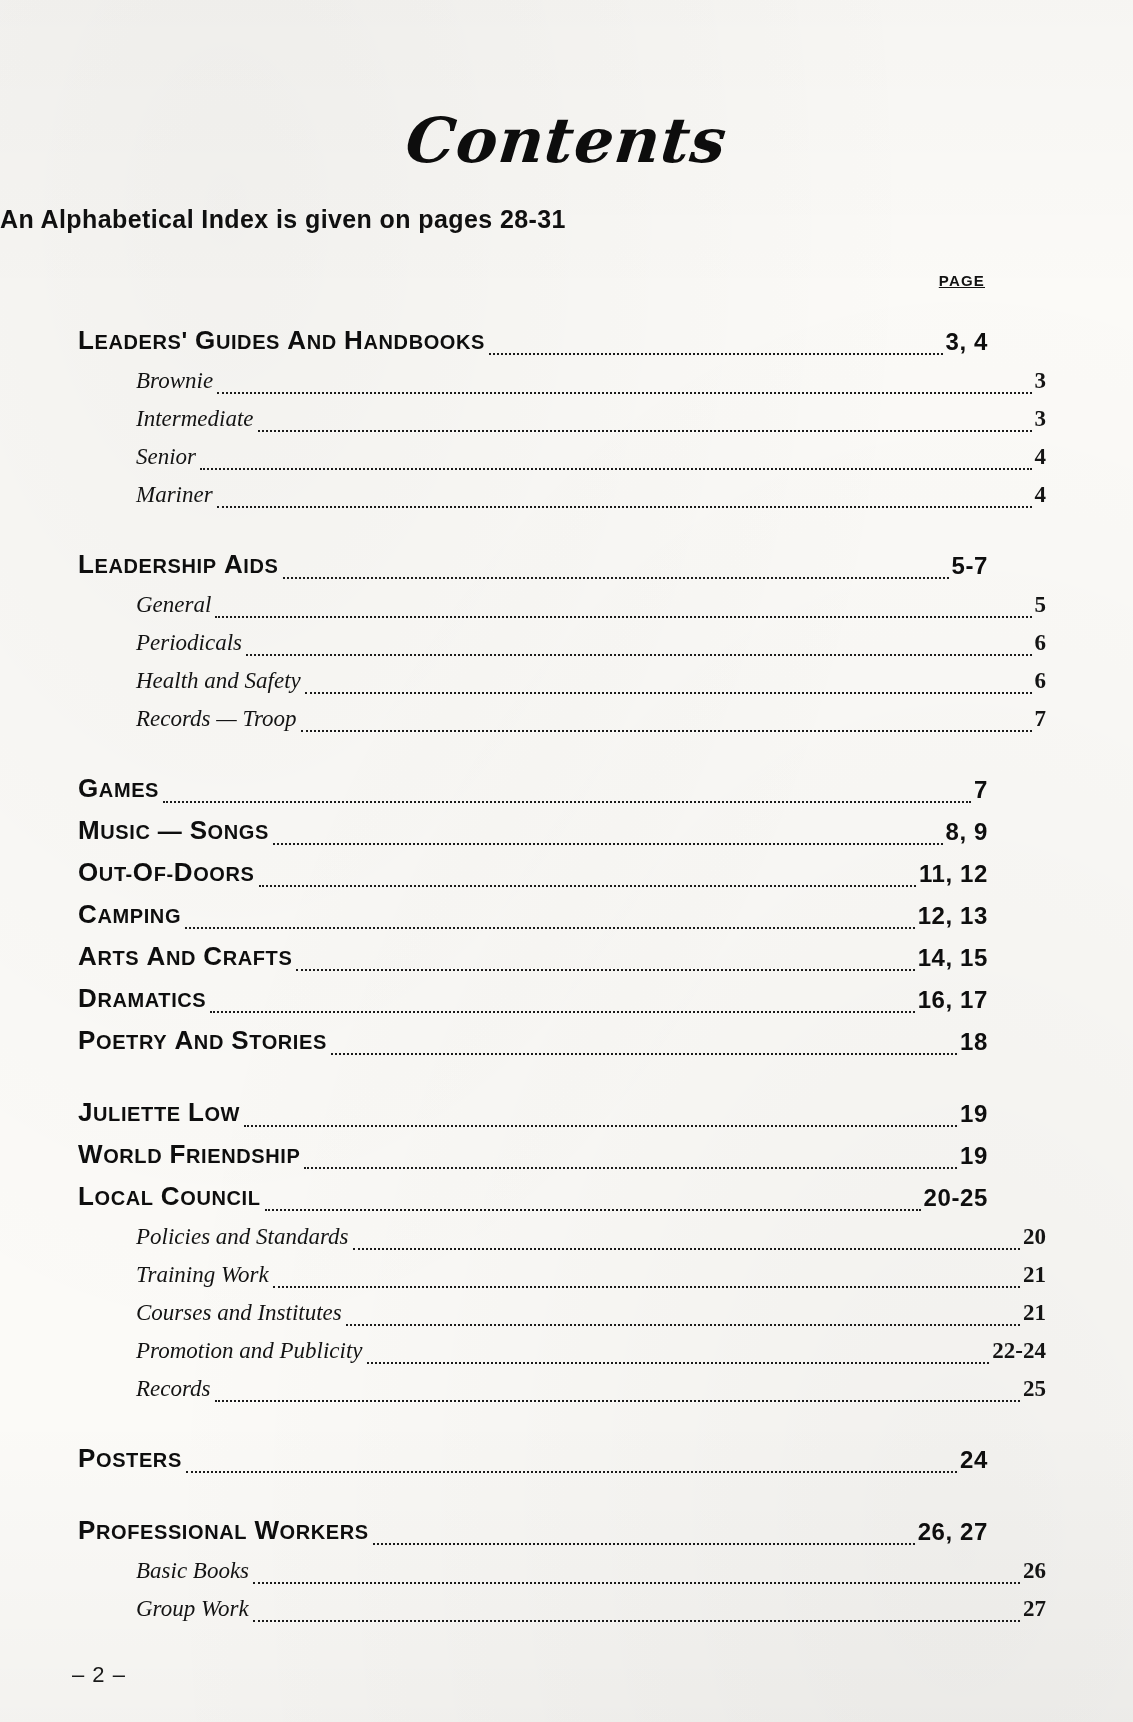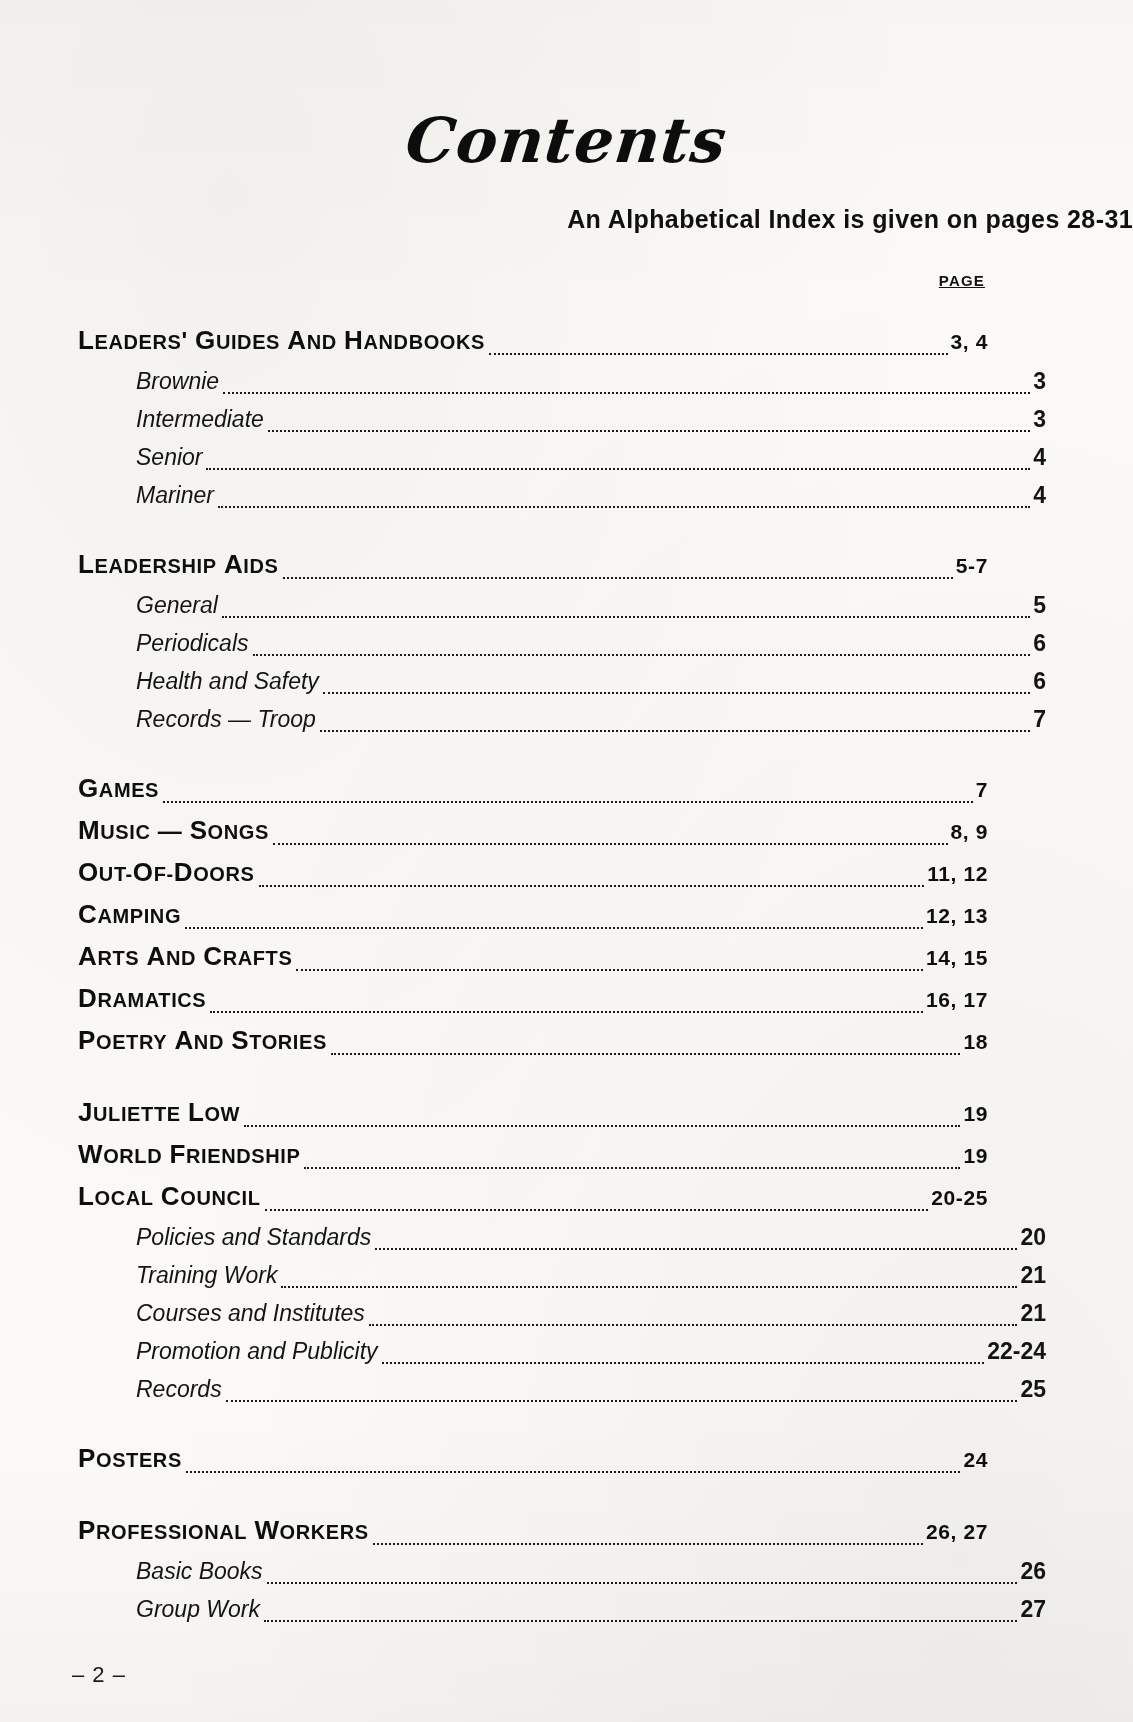--- a/index.html
+++ b/index.html
@@ -45,21 +45,21 @@
     letter-spacing: 1px;
     color: #0d0d0d;
     transform: skewX(-6deg);
   }
 
   .subtitle {
     position: absolute;
     top: 205px;
     left: 0;
     width: 100%;
-    text-align: right;
+    text-align: left;
     font-family: "Liberation Sans", sans-serif;
     font-weight: 700;
     font-size: 25px;
     letter-spacing: 0.4px;
     color: #101010;
   }
 
   .page-head {
     position: absolute;
     top: 272px;
@@ -109,25 +109,25 @@
   .row.major {
     font-family: "Liberation Sans", sans-serif;
     font-weight: 700;
     font-size: 24px;
     letter-spacing: 0.6px;
     line-height: 40px;
     color: #0e0e0e;
   }
   .row.major .label .cap { font-size: 26px; }
   .row.major .label .sm { font-size: 20px; }
-  .row.major .pg { font-size: 21px; }
+  .row.major .pg { font-size: 24px; }
 
   
   .row.sub {
-    font-family: Liberation Sans, sans-serif;
+    font-family: Liberation Serif, serif;
     font-style: italic;
     font-weight: 500;
     font-size: 23px;
     line-height: 38px;
     color: #141414;
     padding-left: 58px;
   }
   .row.sub .pg { font-style: normal; font-weight: 600; font-size: 23px; }
   .row.sub .leader { margin-bottom: 6px; }
   .gap-md { height: 30px; }

